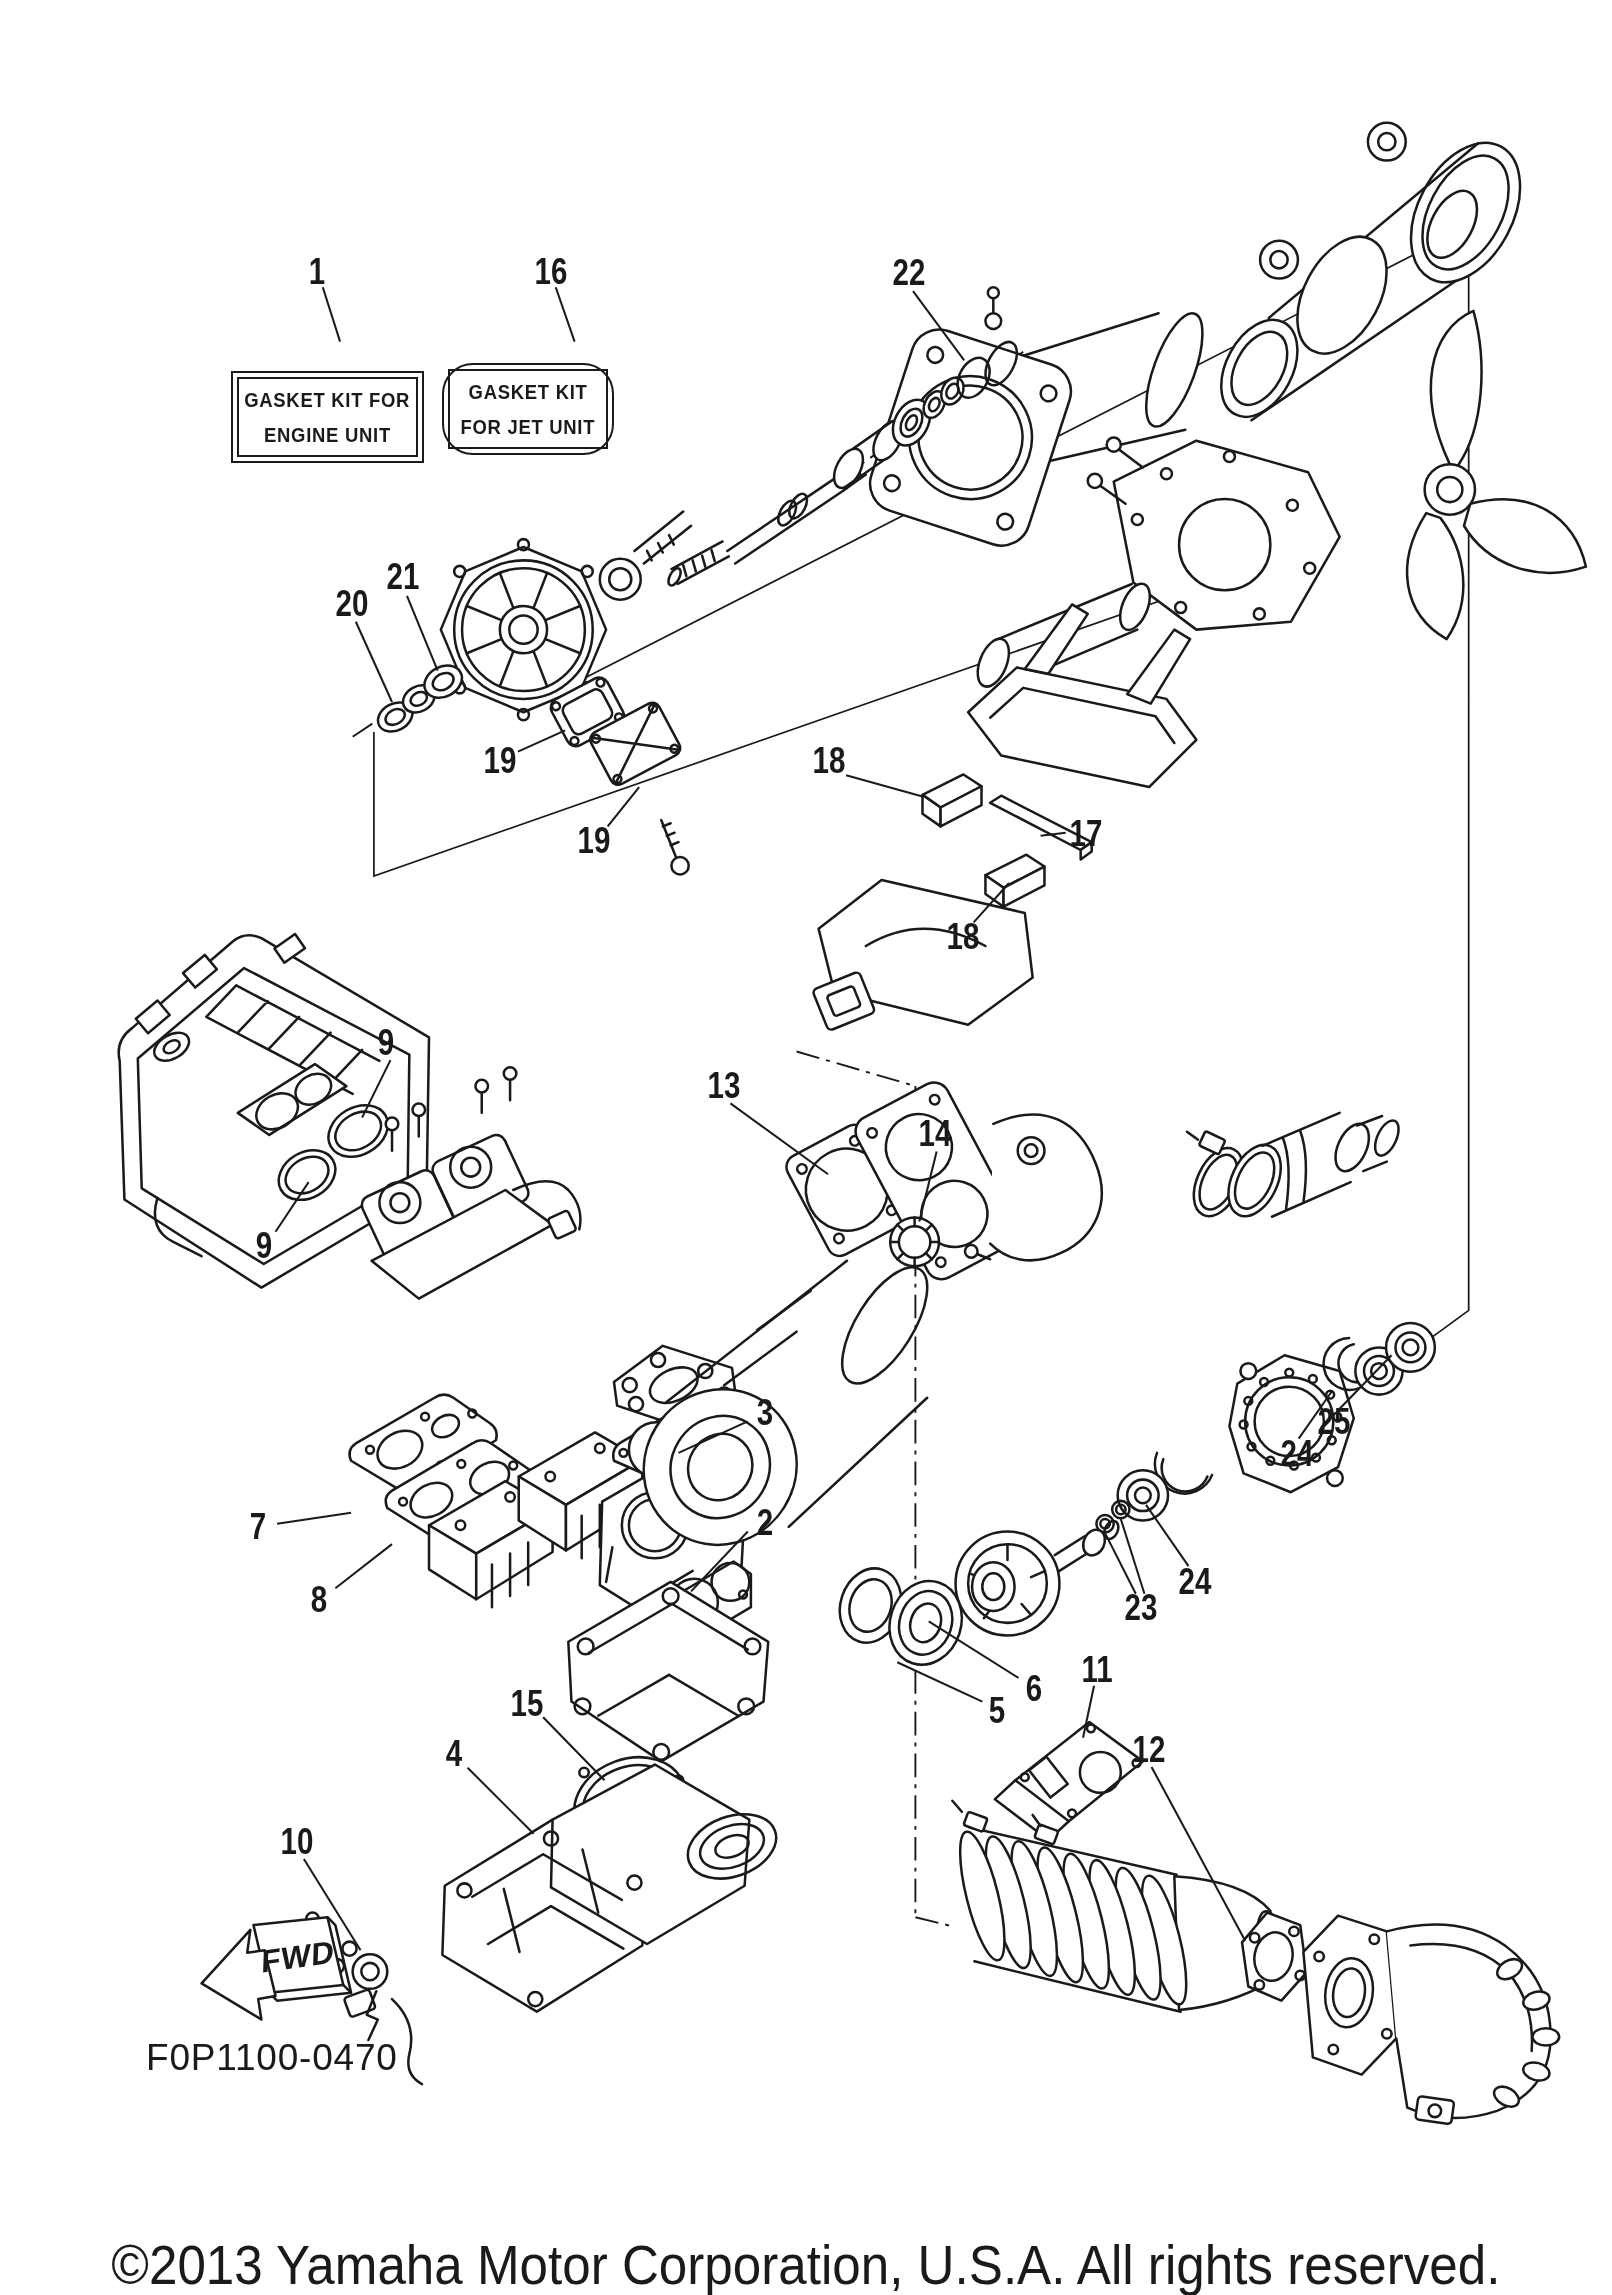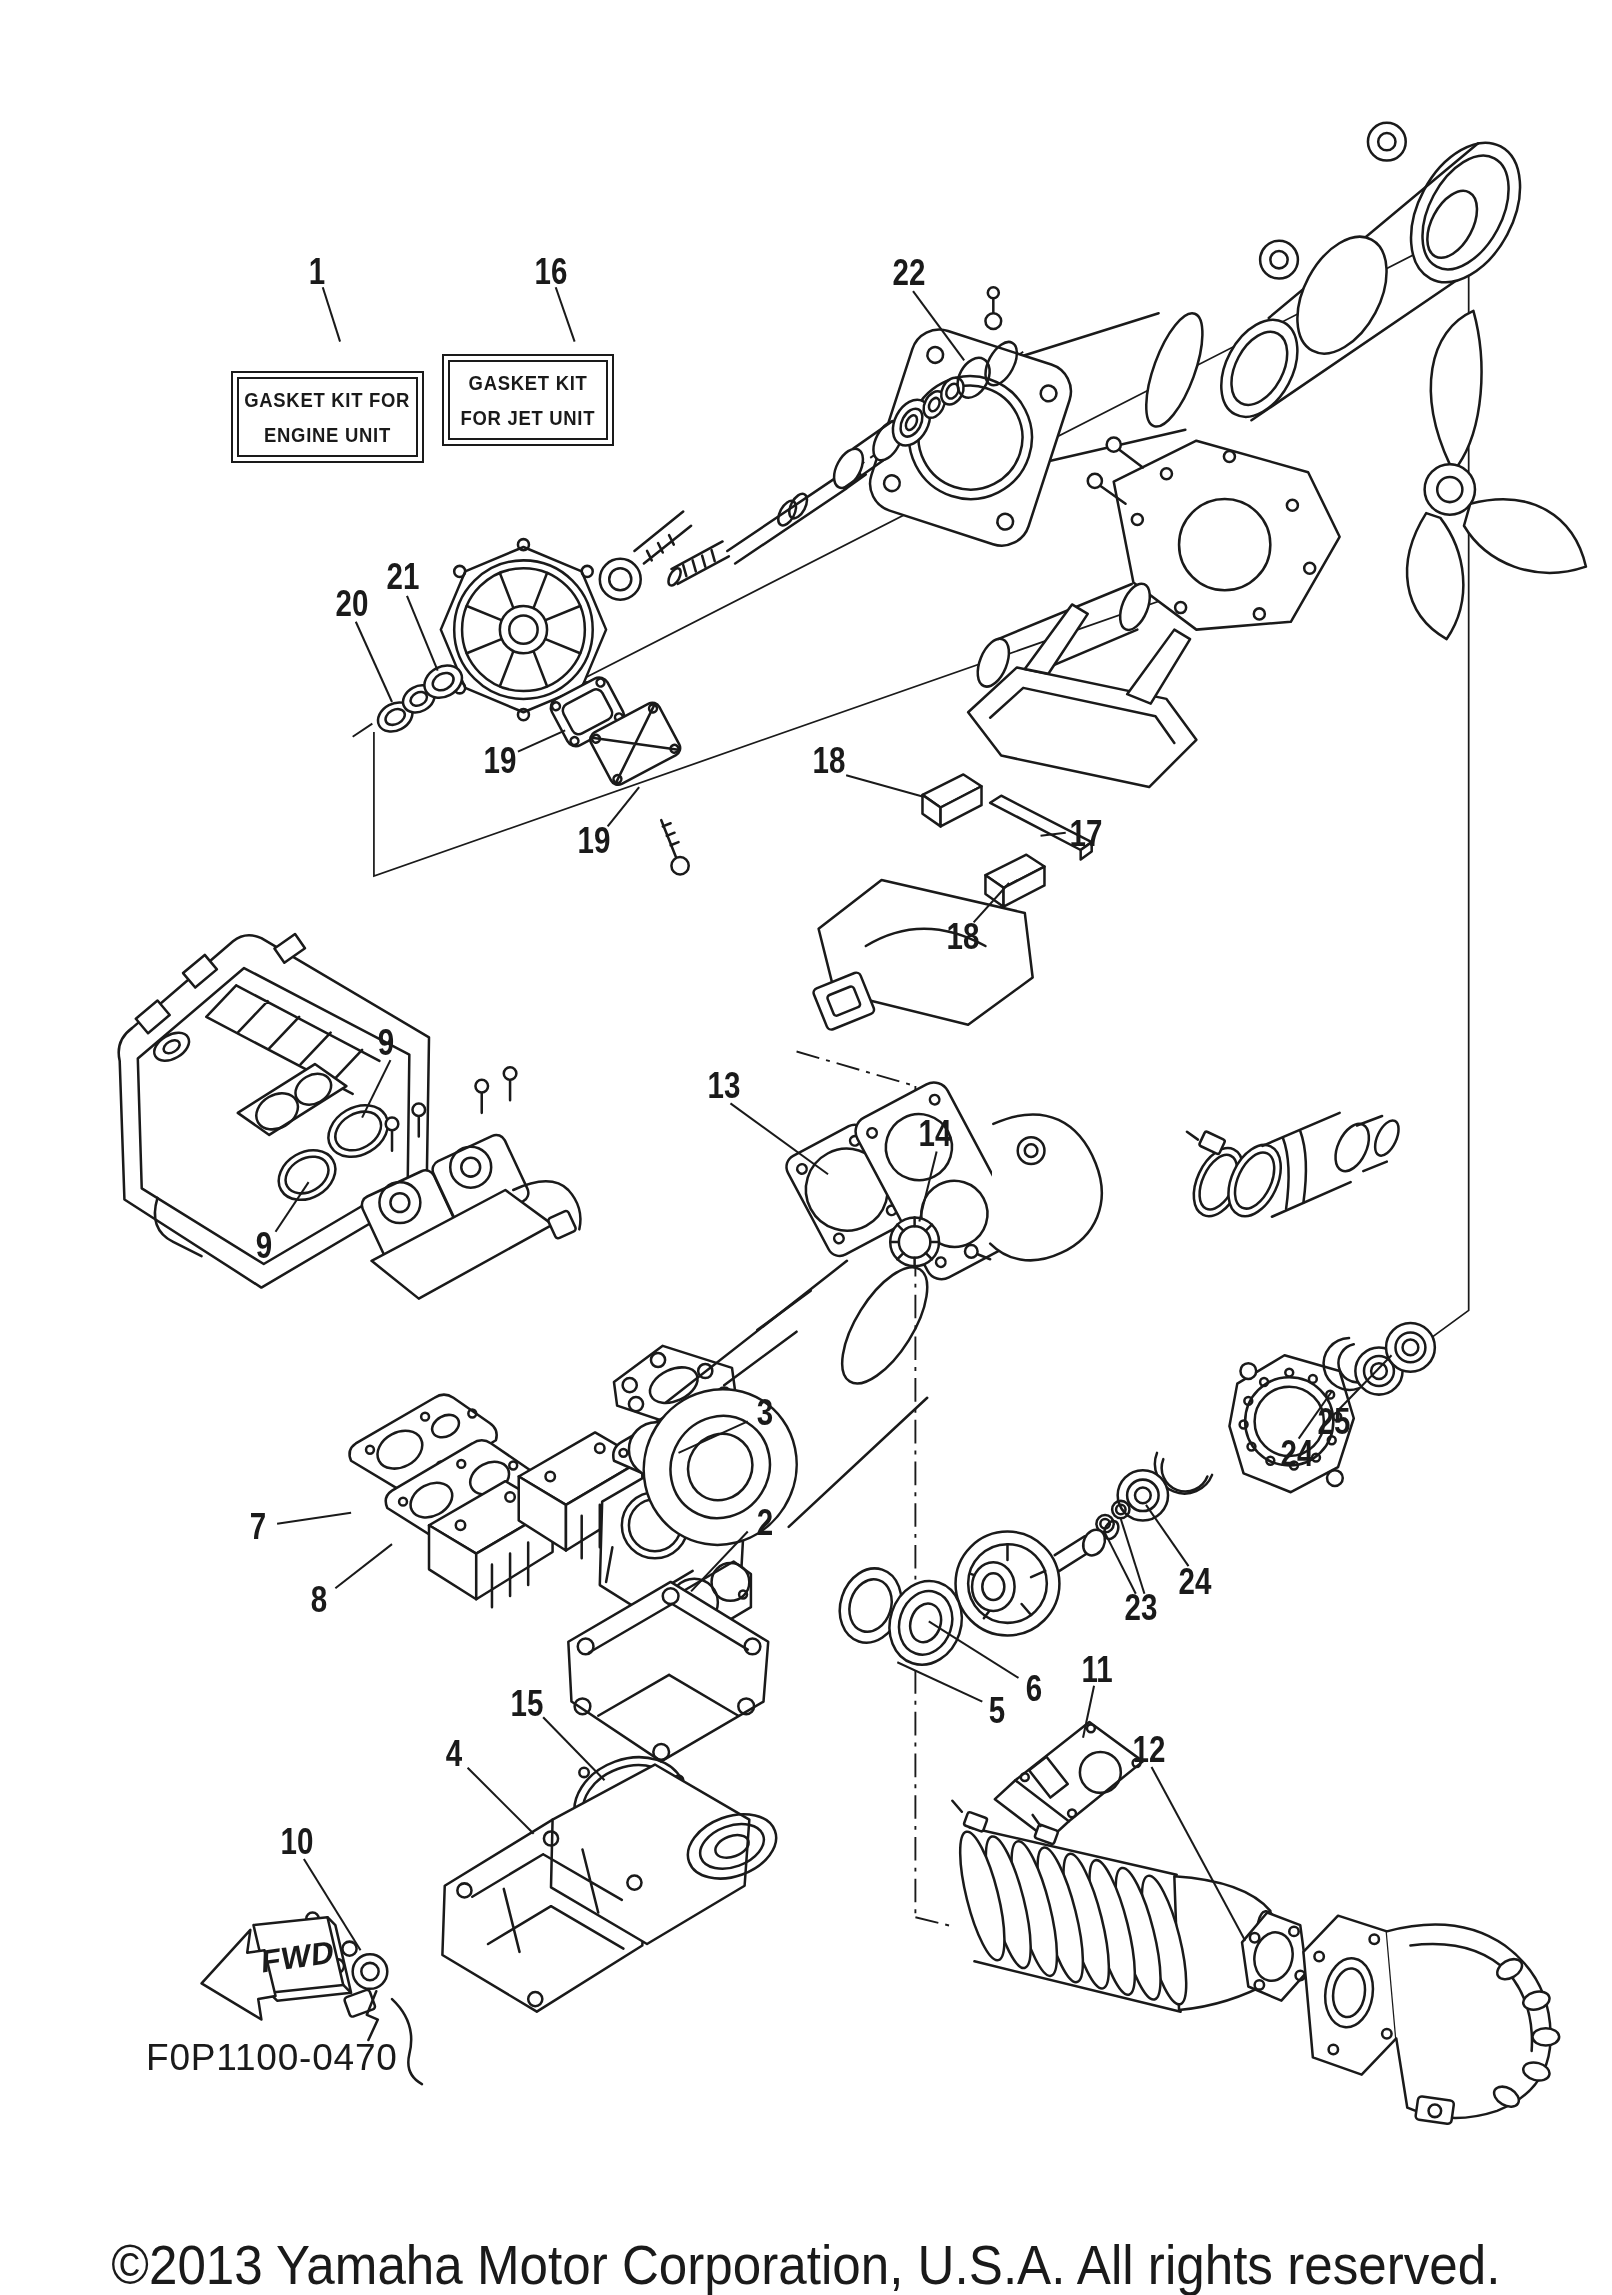--- a/index.html
+++ b/index.html
@@ -564,21 +564,21 @@
   </g>
 </svg>
 
 <div class="kitbox" style="left:231px;top:343px;width:189px;height:88px;">
   <div class="inner">
     <div class="line">GASKET KIT FOR</div>
     <div class="line">ENGINE UNIT</div>
   </div>
 </div>
 
-<div class="kitbox" style="left:442px;top:326px;width:168px;height:88px;">
+<div class="kitbox" style="left:442px;top:335px;width:168px;height:88px;border-radius:31px;">
   <div class="inner">
     <div class="line">GASKET KIT</div>
     <div class="line">FOR JET UNIT</div>
   </div>
 </div>
 
 <div class="fwdtext">FWD</div>
 
 <div class="partcode">F0P1100-0470</div>
 

